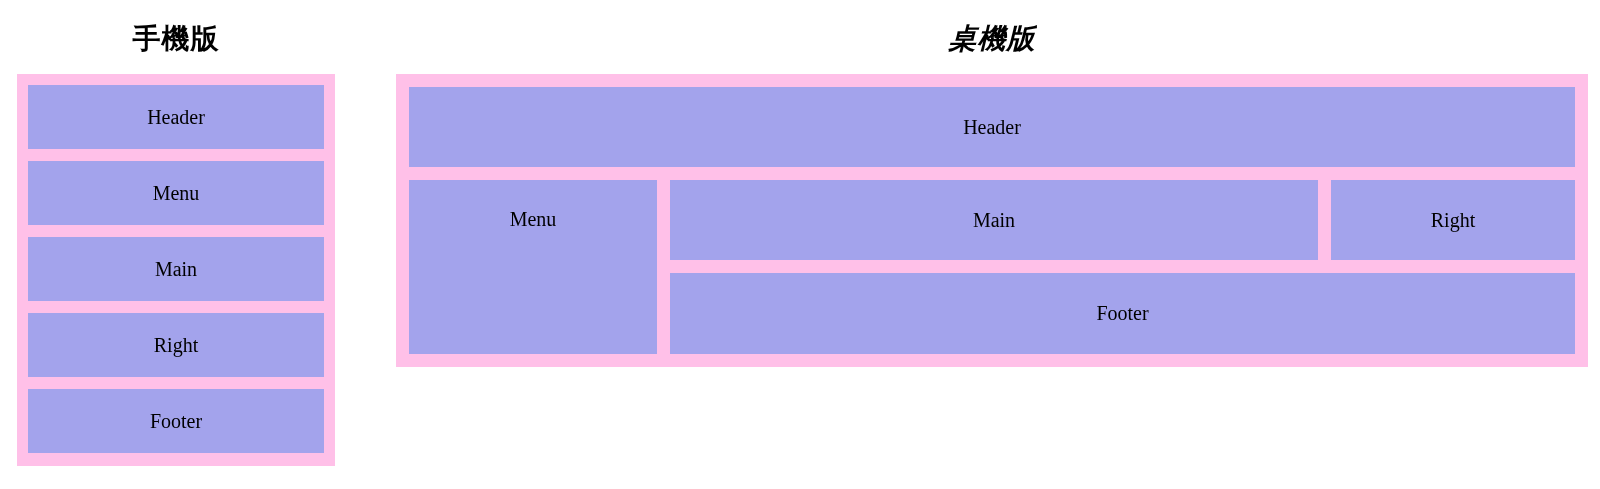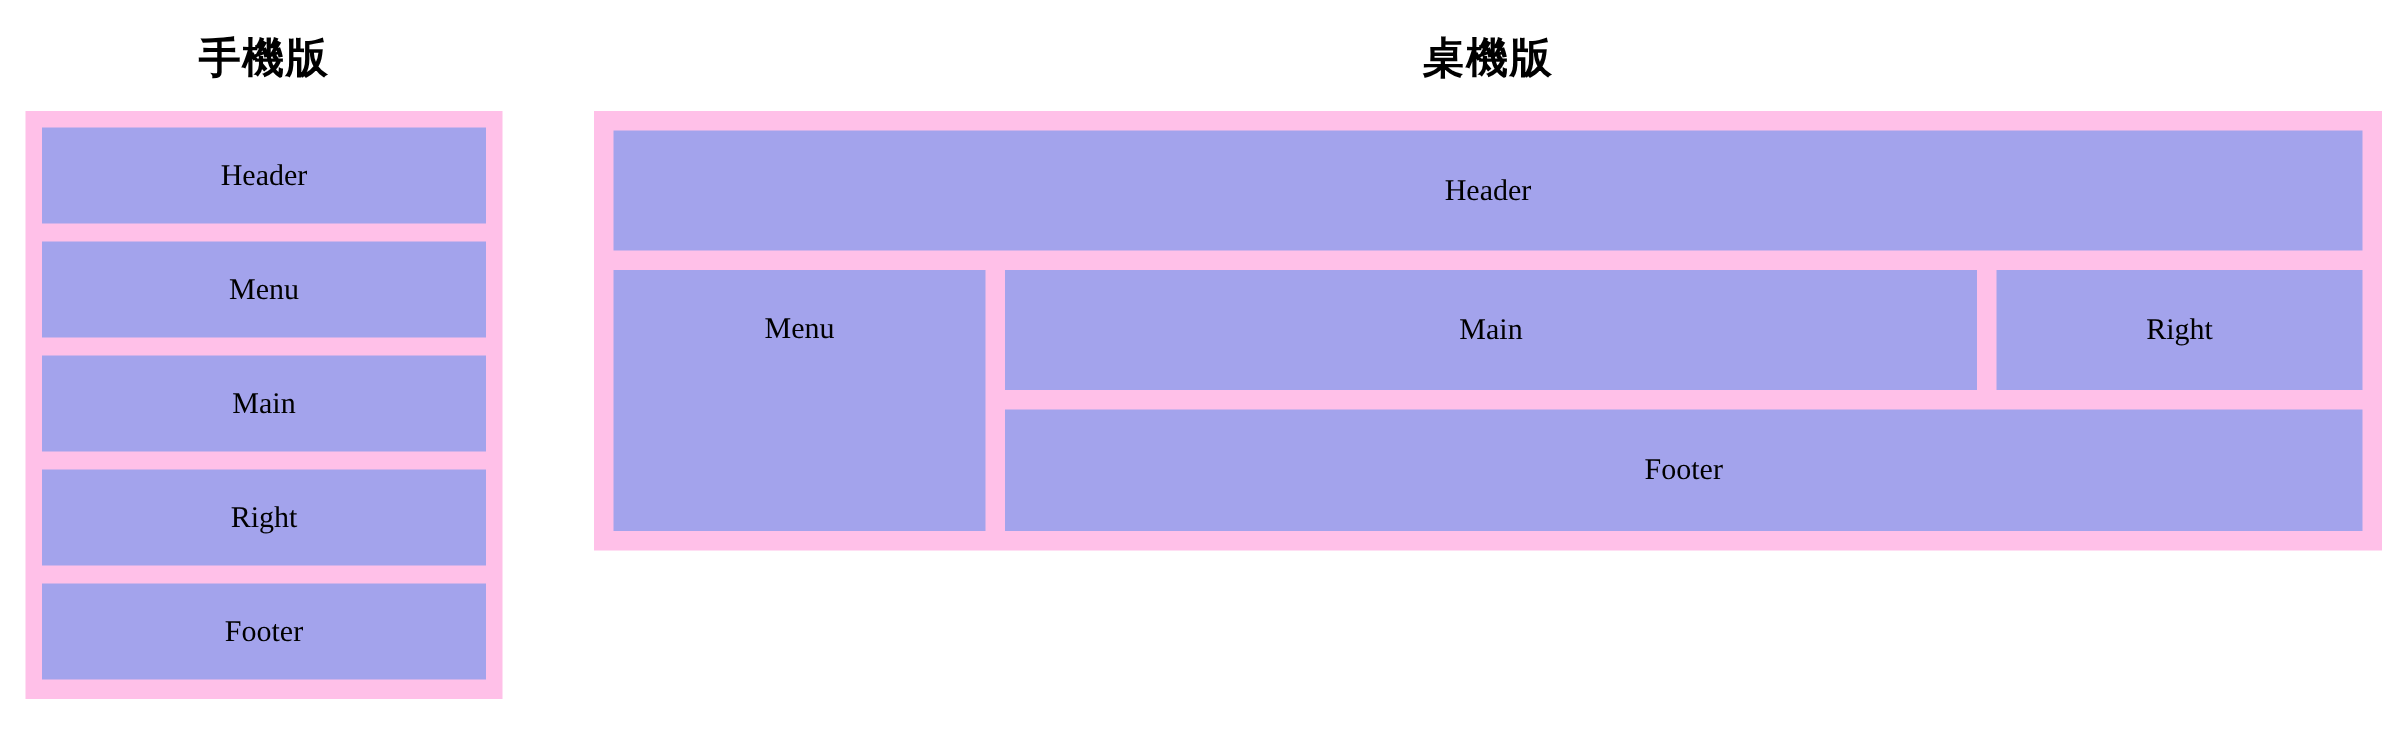--- a/index.html
+++ b/index.html
@@ -20,21 +20,21 @@
     position: absolute;
     top: 20px;
     text-align: center;
     font-family: "Liberation Sans", sans-serif;
     font-weight: bold;
     font-size: 28px;
     color: var(--text);
     letter-spacing: 1px;
   }
   #mobile-title { left: 17px; width: 318px; }
-  #desktop-title { left: 396px; width: 1192px; }
+  #desktop-title { left: 396px; width: 1192px; font-style: italic; }
 
   .frame {
     position: absolute;
     background: var(--pink);
   }
   #mobile-frame {
     left: 17px; top: 74px;
     width: 318px; height: 392px;
     padding: 11px;
     display: flex;

